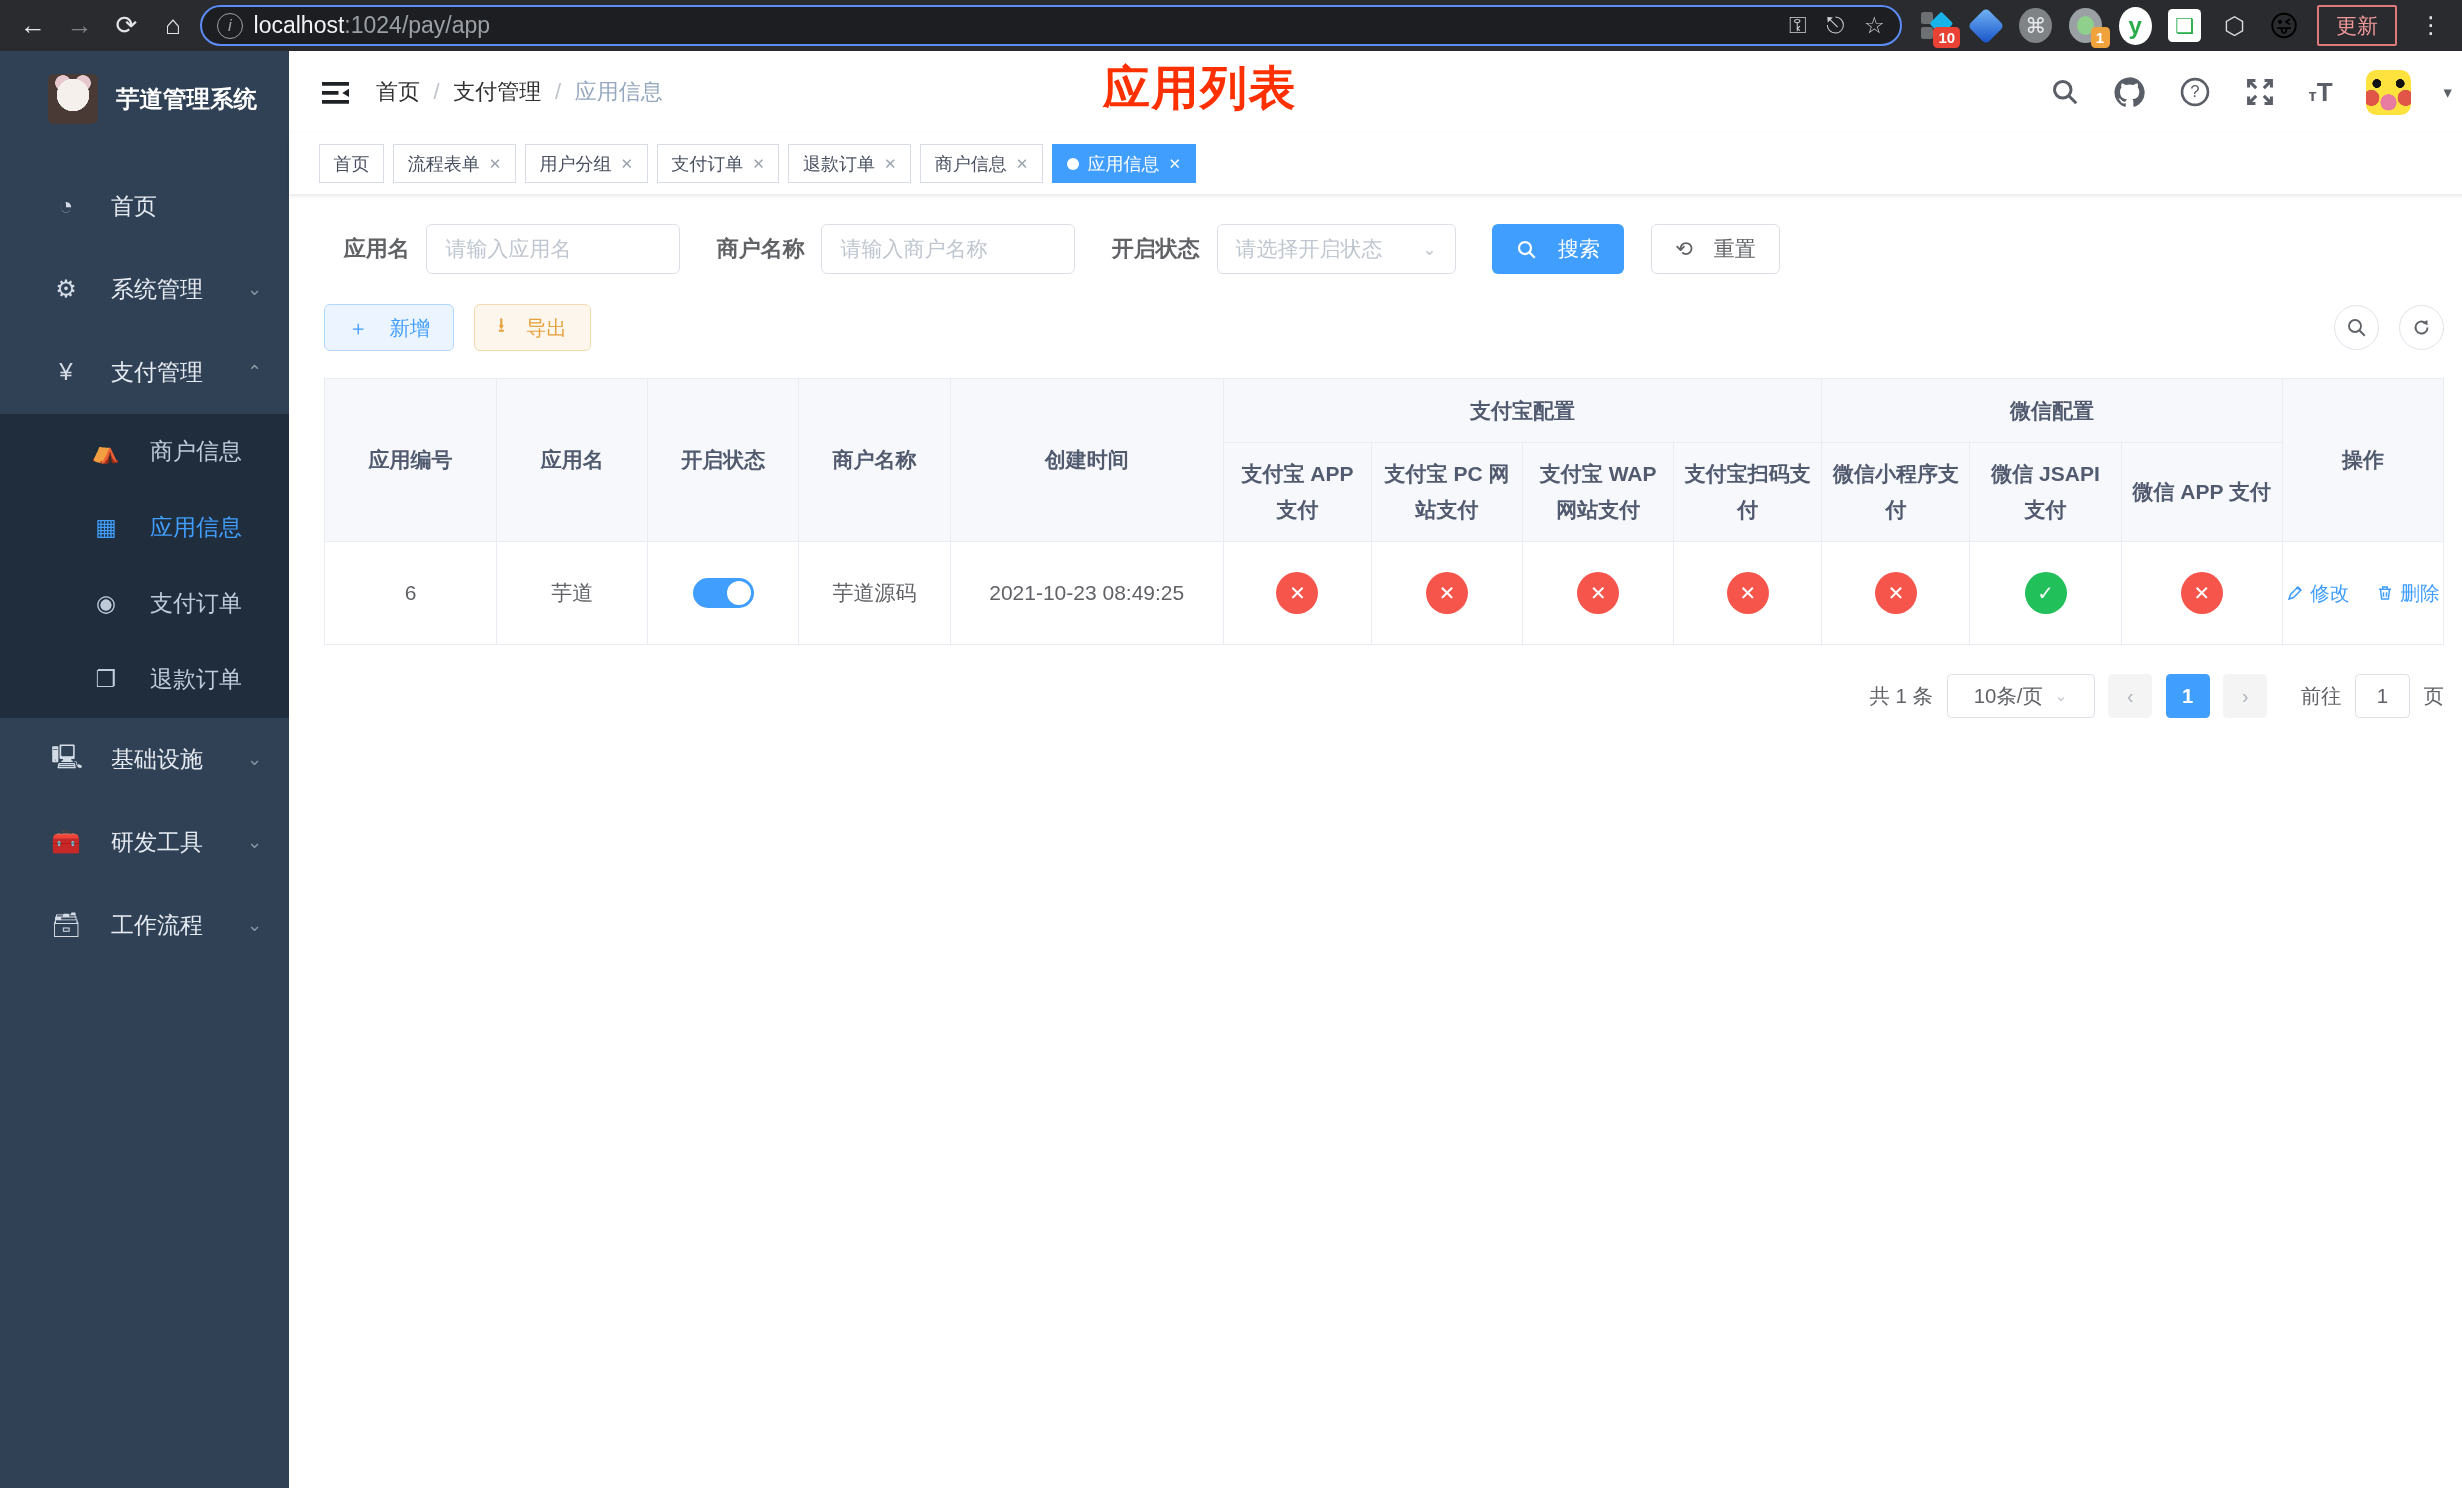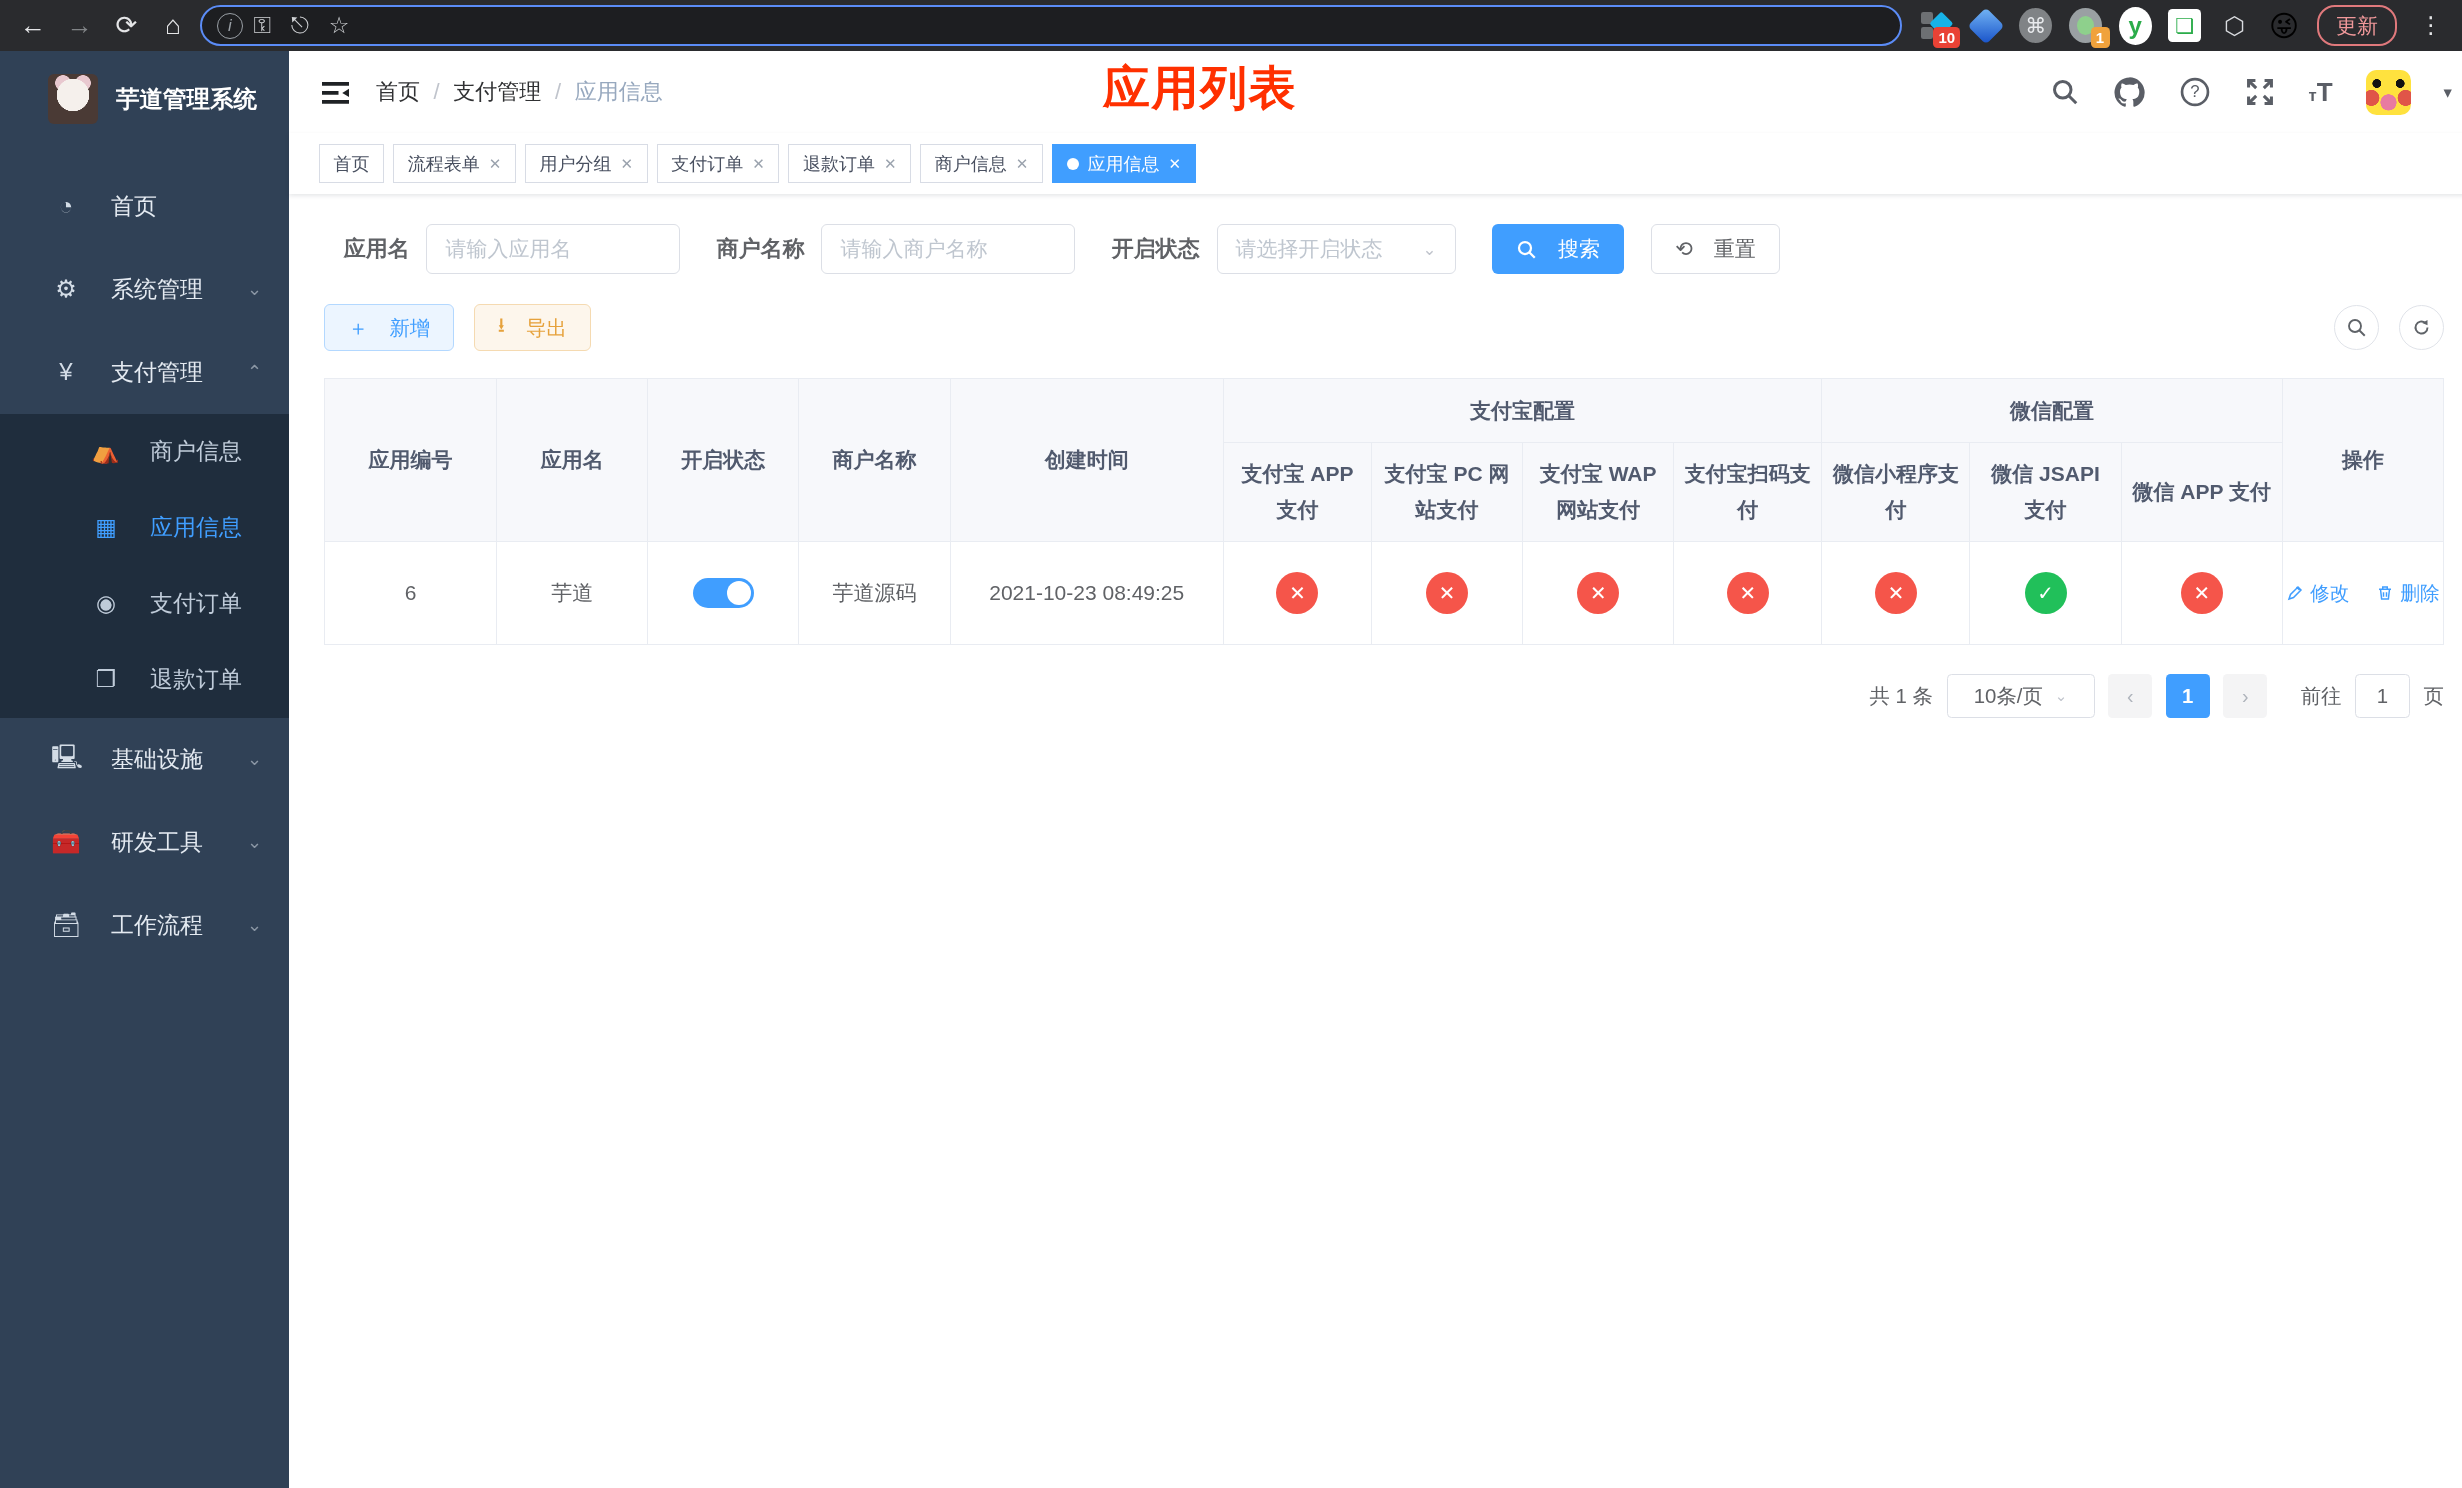--- a/index.html
+++ b/index.html
@@ -23,21 +23,21 @@
   .tm i:nth-child(1){ left:0; top:1.5px; } .tm i:nth-child(2){ left:0; top:16.7px; }
   .tm b { position:absolute; left:12px; top:4.5px; width:16.7px; height:16.7px; background:#18b3e8; transform:rotate(45deg); border-radius:2.3px; }
   .gem { width:26px; height:26px; background:linear-gradient(135deg,#74b6f5,#1650c8); transform:rotate(45deg); border-radius:4.5px; }
   .grey-circle { width:35px; height:35px; background:#808386; border-radius:50%; color:#e8eaed; display:flex; align-items:center; justify-content:center; font-size:21px; }
   .rec-circle { width:35px; height:35px; background:#9aa0a3; border-radius:50%; position:relative; }
   .rec-circle i { position:absolute; inset:7.6px; background:#8ed08c; border-radius:50%; }
   .y-circle { width:38px; height:38px; background:#fff; border-radius:50%; display:flex; align-items:center; justify-content:center; color:#2bac4a; font-weight:700; font-size:24px; }
   .chat-sq { width:33px; height:33px; background:#fff; border-radius:4.5px; display:flex; align-items:center; justify-content:center; color:#2bac4a; font-size:21px; }
   .puzzle { color:#dadce0; font-size:24px; }
   .emoji { font-size:29px; }
-  .update-pill { border:2.3px solid #e0797c; color:#f0989a; border-radius:18px; padding:4.5px 16.7px; font-size:21px; white-space:nowrap; }
+  .update-pill { border:2.3px solid #e0797c; color:#f0989a; border-radius:2px; padding:4.5px 16.7px; font-size:21px; white-space:nowrap; }
   .kebab { color:#e4e5e7; font-size:23px; letter-spacing:0; padding:0 6px; }
 
   
   .app { display:flex; height:1474px; }
   .sidebar { width:289px; background:#304156; flex:none; color:#bfcbd9; }
   .logo-row { display:flex; align-items:center; gap:18px; padding:23px 0 19.7px 48px; }
   .logo-img { width:50px; height:50px; border-radius:6px; background:
       radial-gradient(circle at 50% 42%, #f5f0ec 0 42%, transparent 43%),
       radial-gradient(circle at 30% 18%, #e8c8cf 0 14%, transparent 15%),
       radial-gradient(circle at 70% 18%, #e8c8cf 0 14%, transparent 15%),
@@ -125,20 +125,21 @@
 </head>
 <body>
 
 <div class="browser-bar">
   <div class="nav-btn">←</div>
   <div class="nav-btn dim">→</div>
   <div class="nav-btn">⟳</div>
   <div class="nav-btn">⌂</div>
   <div class="url-pill">
     <span class="url-info">i</span>
+    <span class="url-text"><b>localhost</b><span>:1024/pay/app</span></span>
     <span class="pill-icons">
       <span>⚿</span>
       <span>⎋</span>
       <span>☆</span>
     </span>
   </div>
   <div class="ext-tray">
     <div class="ext">
       <span class="tm">
           <i></i>

